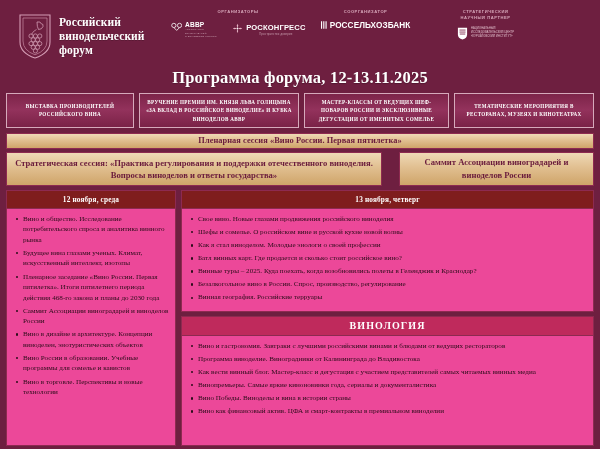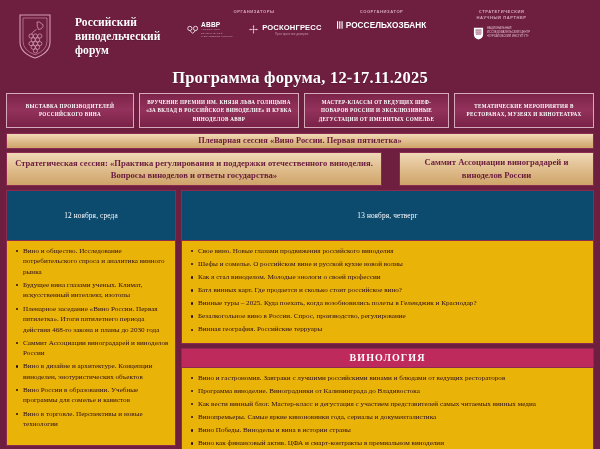--- a/index.html
+++ b/index.html
@@ -10,34 +10,34 @@
     -webkit-font-smoothing:antialiased;
   }
   .page{position:relative;width:600px;height:449px;background:#6e1f40;box-sizing:border-box;}
 
   
   .header{position:relative;height:70px;padding:0;display:flex;align-items:flex-start;}
   .brand{display:flex;align-items:center;gap:7px;padding:12px 0 0 18px;}
   .emblem{width:34px;height:48px;flex:0 0 34px;position:relative;}
   .brand-name{
     color:#ffffff;font-weight:bold;font-size:11.5px;line-height:1.22;
-    letter-spacing:.1px;text-shadow:0 1px 0 rgba(0,0,0,.18);margin-left:16px;
+    letter-spacing:.1px;text-shadow:0 1px 0 rgba(0,0,0,.18);
   }
   .partners{display:flex;align-items:flex-start;gap:0;margin-left:26px;padding-top:9px;flex:1;}
   .pgroup{display:flex;flex-direction:column;align-items:center;}
   .pgroup.g1{width:135px;}
   .pgroup.g2{width:120px;}
   .pgroup.g3{width:120px;}
   .plabel{
     color:#d8a8bb;font-family:"Liberation Sans","DejaVu Sans",sans-serif;
     font-size:4.1px;letter-spacing:.55px;font-weight:bold;text-transform:uppercase;
     text-align:center;line-height:1.45;margin-bottom:6px;white-space:pre-line;
   }
   .plogos{display:flex;align-items:center;justify-content:center;gap:11px;}
-  .logo-item{display:flex;align-items:center;gap:3px;}
+  .logo-item{display:flex;gap:3px;}
   .logo-txt{color:#fff;font-family:"Liberation Sans","DejaVu Sans",sans-serif;font-weight:bold;}
   .logo-sub{color:#c79cad;font-family:"Liberation Sans","DejaVu Sans",sans-serif;font-size:2.4px;letter-spacing:.18px;line-height:1.5;}
 
   .title-bar{text-align:center;margin-top:-2px;padding-bottom:5px;}
   .title-bar h1{
     margin:0;color:#ffffff;font-size:16.5px;font-weight:bold;letter-spacing:.2px;
     text-shadow:0 1px 1px rgba(0,0,0,.25);
   }
 
   
@@ -68,25 +68,25 @@
   .sessrow{display:flex;gap:17px;}
   .sess.strategic{flex:0 0 376px;height:34px;font-size:8.6px;line-height:1.42;padding:0 6px;}
   .sess.summit{flex:1;height:34px;font-size:8.6px;line-height:1.45;padding:0 6px;}
 
   
   .days{display:flex;gap:5px;padding:4px 6px 6px 6px;height:266px;box-sizing:border-box;}
   .col{display:flex;flex-direction:column;}
   .col.left{flex:0 0 170px;}
   .col.right{flex:1;}
   .dayhead{
-    background:#0c4a6e;border:1px solid #8d2a50;color:#ffffff;
-    font-size:7.3px;font-weight:normal;text-align:center;padding:20px 0;letter-spacing:.15px;
+    background:#7f1d1d;border:1px solid #8d2a50;color:#ffffff;
+    font-size:7.3px;font-weight:bold;text-align:center;padding:4px 0;letter-spacing:.15px;
   }
   .panel{
-    background:#eab308;border:1px solid #8d2a50;border-top:none;
+    background:#ec4899;border:1px solid #8d2a50;border-top:none;
     flex:1;padding:5px 6px 5px 7px;box-sizing:border-box;overflow:hidden;
   }
   .panel.grow{flex:1;}
   ul.bl{list-style:none;margin:0;padding:0;}
   ul.bl li{
     position:relative;padding-left:9px;color:#2b0d1a;
     font-size:7.15px;line-height:1.47;margin-bottom:2.6px;text-align:left;
   }
   ul.bl li:before{
     content:"";position:absolute;left:1.5px;top:4.2px;
@@ -205,21 +205,21 @@
 ИССЛЕДОВАТЕЛЬСКИЙ ЦЕНТР
 «КУРЧАТОВСКИЙ ИНСТИТУТ»</div>
           </div>
         </div>
       </div>
 
     </div>
   </div>
 
   <div class="title-bar">
-    <h1>Программа форума, 12-17.11.2025</h1>
+    <h1>Программа форума, 12-13.11.2025</h1>
   </div>
 
   <div class="navrow">
     <div class="navbox w1">ВЫСТАВКА ПРОИЗВОДИТЕЛЕЙ РОССИЙСКОГО ВИНА</div>
     <div class="navbox w2">ВРУЧЕНИЕ ПРЕМИИ ИМ. КНЯЗЯ ЛЬВА ГОЛИЦЫНА «ЗА ВКЛАД В РОССИЙСКОЕ ВИНОДЕЛИЕ» И КУБКА ВИНОДЕЛОВ АВВР</div>
     <div class="navbox w3">МАСТЕР-КЛАССЫ ОТ ВЕДУЩИХ ШЕФ-ПОВАРОВ РОССИИ И ЭКСКЛЮЗИВНЫЕ ДЕГУСТАЦИИ ОТ ИМЕНИТЫХ СОМЕЛЬЕ</div>
     <div class="navbox w4">ТЕМАТИЧЕСКИЕ МЕРОПРИЯТИЯ В РЕСТОРАНАХ, МУЗЕЯХ И КИНОТЕАТРАХ</div>
   </div>
 
   <div class="sessions">

